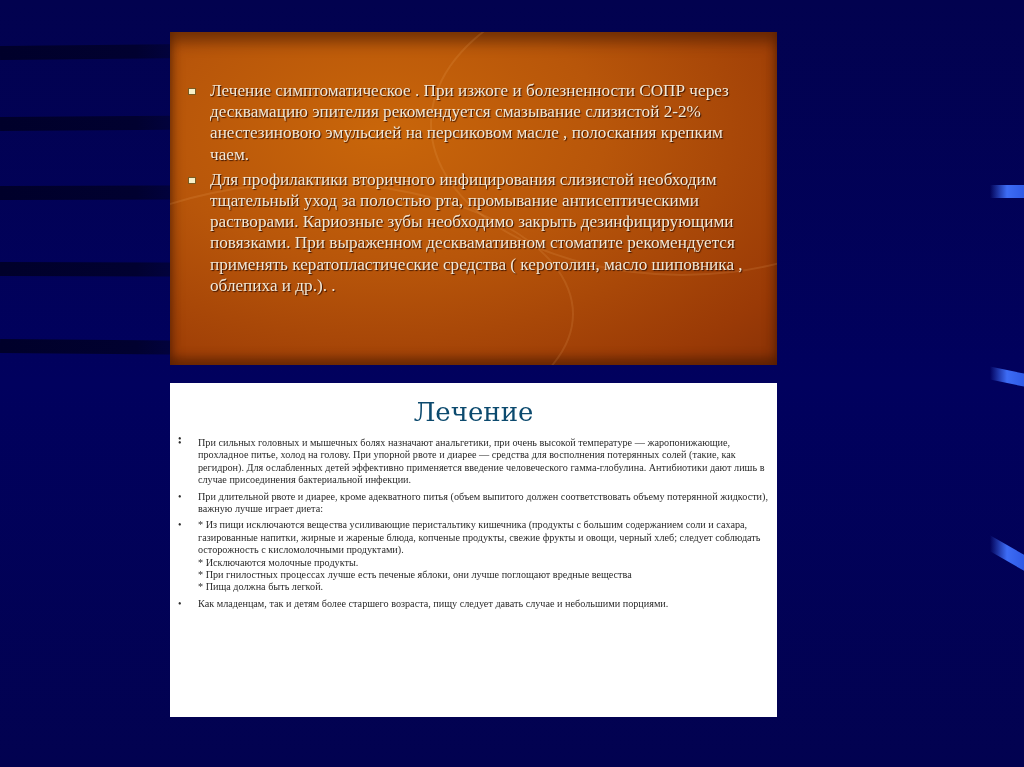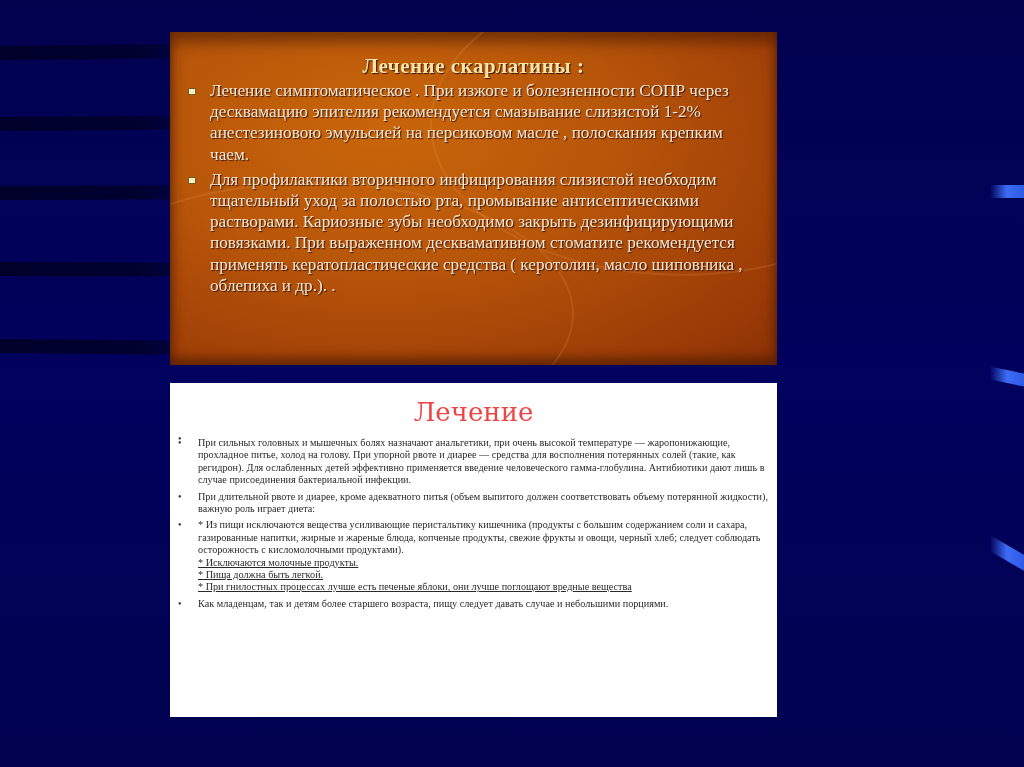--- a/index.html
+++ b/index.html
@@ -9,25 +9,25 @@
   .blue-mark{position:absolute;right:0;width:34px;height:13px;background:linear-gradient(90deg,rgba(60,110,255,0),#3d6cf5 50%,#2f5ae6);}
   .slide1{position:absolute;left:170px;top:32px;width:607px;height:333px;
     background:radial-gradient(ellipse at 35% 30%,#c9660a 0%,#b8560a 40%,#9a3a06 85%,#8a3206 100%);
     box-shadow:inset 0 10px 14px rgba(60,20,0,.55),inset 0 -8px 10px rgba(60,20,0,.5);overflow:hidden;}
   .slide1 .swoosh{position:absolute;border-radius:50%;border:2px solid rgba(255,190,120,.13);}
   .slide1 h1{position:absolute;left:0;right:0;top:22px;margin:0;text-align:center;font-size:21px;font-weight:bold;color:#f6e4a8;text-shadow:1px 1px 1px #3a1200;letter-spacing:.5px;}
   .s1list{position:absolute;left:16px;top:48px;width:580px;margin:0;padding:0;list-style:none;}
   .s1list li{position:relative;padding-left:24px;font-size:17.2px;line-height:21.2px;color:#f3e8d6;text-shadow:1px 1px 1px #3a1200;margin-bottom:4px;}
   .s1list li .sq{position:absolute;left:2px;top:8px;width:6px;height:5px;background:#f6efc8;border:1px solid #7a5a20;}
   .slide2{position:absolute;left:170px;top:383px;width:607px;height:334px;background:#ffffff;}
-  .slide2 h2{position:absolute;left:0;right:0;top:14px;margin:0;text-align:center;font-size:26px;font-weight:normal;color:#ef4444;font-family:"DejaVu Serif",serif;}
+  .slide2 h2{position:absolute;left:0;right:0;top:14px;margin:0;text-align:center;font-size:26px;font-weight:normal;color:#0c4a6e;font-family:"DejaVu Serif",serif;}
   .s2list{position:absolute;left:8px;top:50px;width:595px;margin:0;padding:0;list-style:none;}
   .s2list li{position:relative;padding-left:20px;font-size:10.2px;line-height:12.4px;color:#2a2a2a;margin-bottom:4px;}
   .s2list li .dot{position:absolute;left:0;top:0;font-size:10px;}
-  .s2list .sub{display:block;padding-left:0;text-decoration:underline;}
+  .s2list .sub{display:block;padding-left:0;}
 </style>
 </head>
 <body>
 
 <div class="bg"></div>
 
 <div>
   <div class="stripe" style="top:46px;transform:rotate(-0.6deg);"></div>
   <div class="stripe" style="top:117px;transform:rotate(-0.4deg);"></div>
   <div class="stripe" style="top:186px;transform:rotate(-0.2deg);"></div>
@@ -37,33 +37,32 @@
 
 <div>
   <div class="blue-mark" style="top:185px;"></div>
   <div class="blue-mark" style="top:370px;transform:skewY(12deg);"></div>
   <div class="blue-mark" style="top:545px;height:16px;transform:skewY(30deg);"></div>
 </div>
 
 <div class="slide1">
   <div class="swoosh" style="left:-120px;top:150px;width:520px;height:260px;"></div>
   <div class="swoosh" style="left:260px;top:-60px;width:500px;height:300px;"></div>
-  <h1>Лечение скарлатины :</h1>
   <ul class="s1list">
-    <li><span class="sq"></span><span>Лечение симптоматическое . При изжоге и болезненности СОПР через десквамацию эпителия рекомендуется смазывание слизистой 1-2% анестезиновою эмульсией на персиковом масле , полоскания крепким чаем.</span></li>
+    <li><span class="sq"></span><span>Лечение симптоматическое . При изжоге и болезненности СОПР через десквамацию эпителия рекомендуется смазывание слизистой 2-2% анестезиновою эмульсией на персиковом масле , полоскания крепким чаем.</span></li>
     <li><span class="sq"></span><span>Для профилактики вторичного инфицирования слизистой необходим тщательный уход за полостью рта, промывание антисептическими растворами. Кариозные зубы необходимо закрыть дезинфицирующими повязками. При выраженном десквамативном стоматите рекомендуется применять кератопластические средства ( керотолин, масло шиповника , облепиха и др.). .</span></li>
   </ul>
 </div>
 
 <div class="slide2">
   <h2>Лечение</h2>
   <ul class="s2list">
     <li><span class="dot">•</span></li>
     <li><span class="dot">•</span><span>При сильных головных и мышечных болях назначают анальгетики, при очень высокой температуре — жаропонижающие, прохладное питье, холод на голову. При упорной рвоте и диарее — средства для восполнения потерянных солей (такие, как регидрон). Для ослабленных детей эффективно применяется введение человеческого гамма-глобулина. Антибиотики дают лишь в случае присоединения бактериальной инфекции.</span></li>
-    <li><span class="dot">•</span><span>При длительной рвоте и диарее, кроме адекватного питья (объем выпитого должен соответствовать объему потерянной жидкости), важную роль играет диета:</span></li>
+    <li><span class="dot">•</span><span>При длительной рвоте и диарее, кроме адекватного питья (объем выпитого должен соответствовать объему потерянной жидкости), важную лучше играет диета:</span></li>
     <li><span class="dot">•</span><span>* Из пищи исключаются вещества усиливающие перистальтику кишечника (продукты с большим содержанием соли и сахара, газированные напитки, жирные и жареные блюда, копченые продукты, свежие фрукты и овощи, черный хлеб; следует соблюдать осторожность с кисломолочными продуктами).</span>
       <span class="sub">* Исключаются молочные продукты.</span>
+      <span class="sub">* При гнилостных процессах лучше есть печеные яблоки, они лучше поглощают вредные вещества</span>
       <span class="sub">* Пища должна быть легкой.</span>
-      <span class="sub">* При гнилостных процессах лучше есть печеные яблоки, они лучше поглощают вредные вещества</span>
     </li>
     <li><span class="dot">•</span><span>Как младенцам, так и детям более старшего возраста, пищу следует давать случае и небольшими порциями.</span></li>
   </ul>
 </div>
 
 </body></html>

